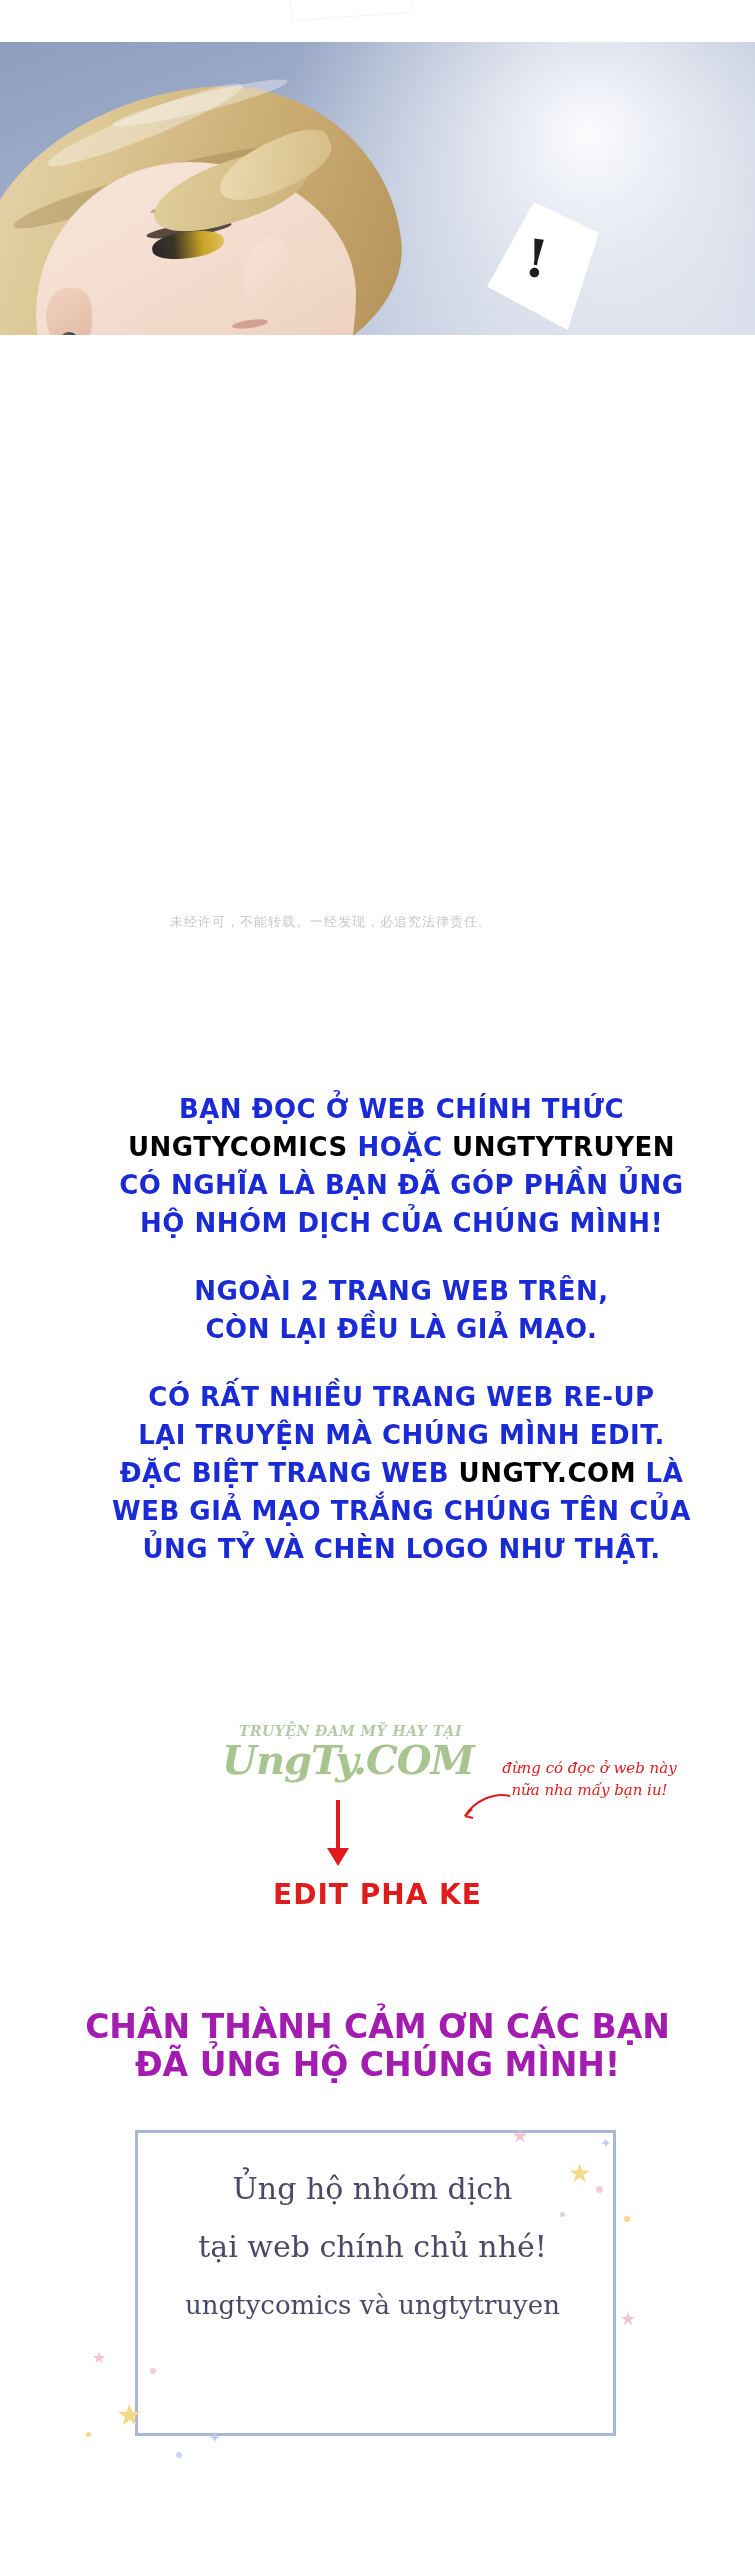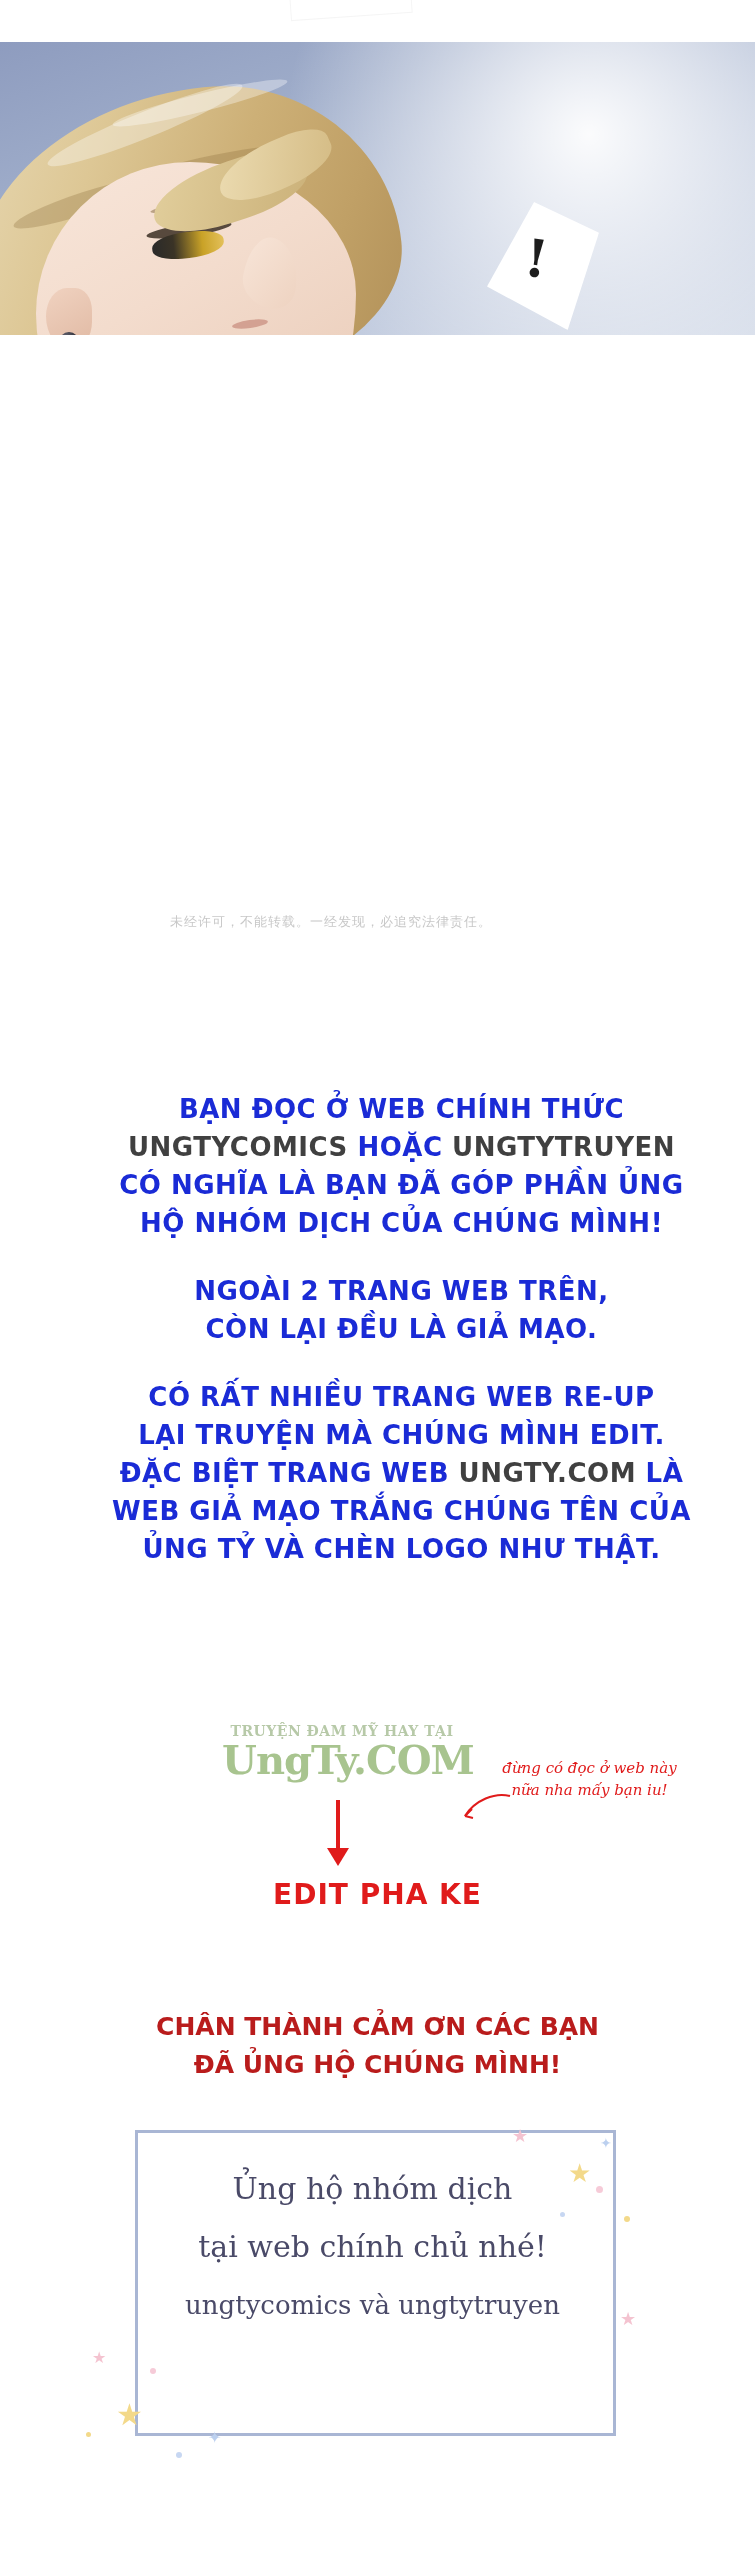--- a/index.html
+++ b/index.html
@@ -238,29 +238,30 @@
   .notice p {
     margin: 0;
     font-family: "DejaVu Sans", sans-serif;
     font-weight: bold;
     font-size: 26px;
     line-height: 38px;
     color: #1a2bd6;
     letter-spacing: .5px;
   }
   .blk { height: 30px; }
-  .red { color: #404040; }
+  .red { color: #000000; }
 
   
   .fake-logo-wrap {
     position: absolute;
     left: 222px;
     top: 1723px;
     width: 240px;
-    text-align: center;
+    text-align: right;
+    font-style: italic;
   }
   .fl-top {
     font-family: "DejaVu Serif", serif;
     font-size: 14px;
     color: #b7c9a8;
     letter-spacing: .5px;
     font-weight: bold;
   }
   .fl-main {
     font-family: "DejaVu Serif", serif;
@@ -325,23 +326,23 @@
     position: absolute;
     left: 0;
     top: 2008px;
     width: 755px;
     text-align: center;
   }
   .thanks p {
     margin: 0;
     font-family: "DejaVu Sans", sans-serif;
     font-weight: bold;
-    font-size: 25px;
+    font-size: 33px;
     line-height: 38px;
-    color: #b91c1c;
+    color: #a21caf;
   }
 
   
   .footer-box {
     position: absolute;
     left: 135px;
     top: 2130px;
     width: 475px;
     height: 300px;
     border: 3px solid #a9b6d4;

